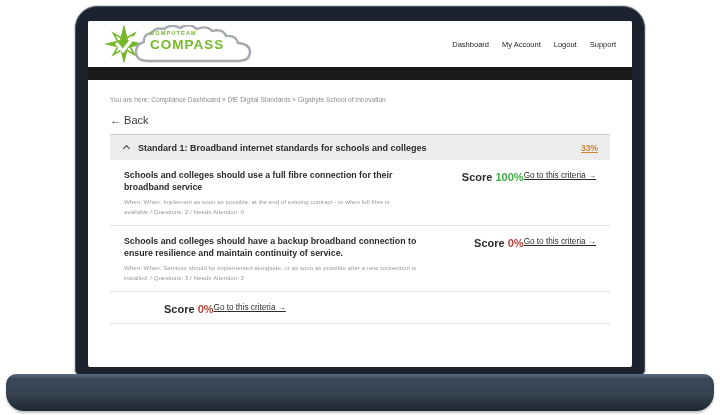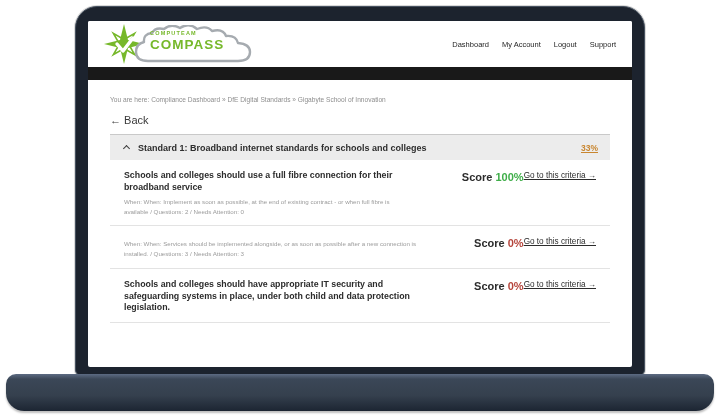--- a/index.html
+++ b/index.html
@@ -121,36 +121,33 @@
             <span class="score">
               <span>Score</span>
               <span style="color: rgb(63, 174, 73);">100%</span>
             </span>
             <a class="goto">Go to this criteria →</a>
           </div>
         </div>
 
         <div class="row">
           <div class="row-main">
+            <div class="row-title">Schools and colleges should have a backup broadband connection to ensure resilience and maintain continuity of service.</div>
             <div class="row-meta">When: When: Services should be implemented alongside, or as soon as possible after a new connection is installed. / Questions: 3 / Needs Attention: 3</div>
           </div>
           <div class="row-side">
             <span class="score">
               <span>Score</span>
               <span style="color: rgb(181, 68, 59);">0%</span>
             </span>
             <a class="goto">Go to this criteria →</a>
           </div>
         </div>
 
         <div class="row">
-          <div class="row-main">
-            <div class="row-title">Schools and colleges should have appropriate IT security and safeguarding systems in place, under both child and data protection legislation.</div>
-
-          </div>
           <div class="row-side">
             <span class="score">
               <span>Score</span>
               <span style="color: rgb(181, 68, 59);">0%</span>
             </span>
             <a class="goto">Go to this criteria →</a>
           </div>
         </div>
 
         

